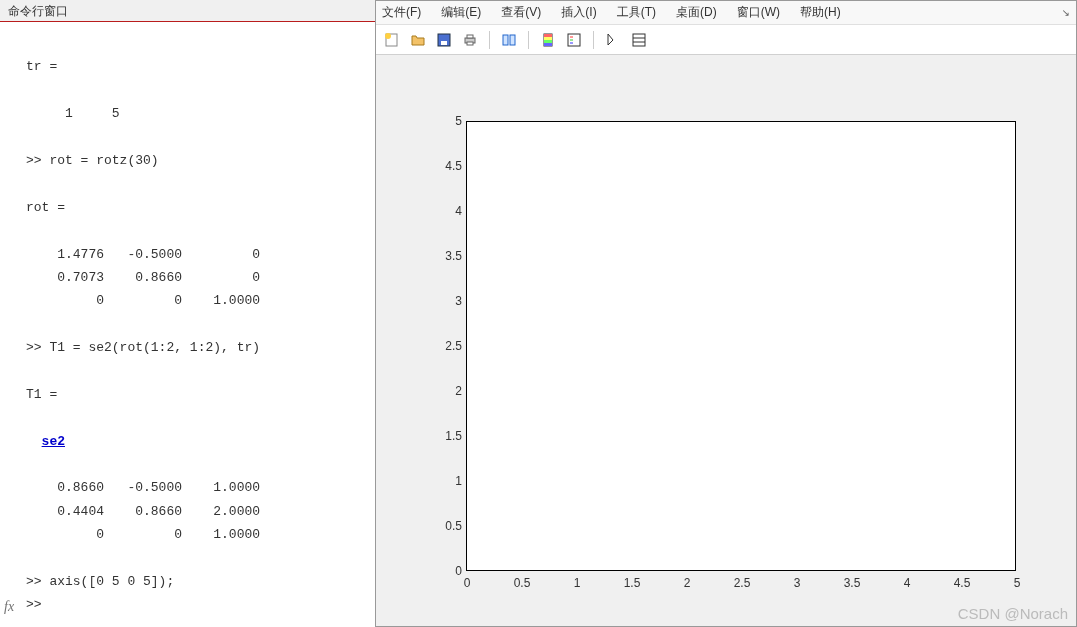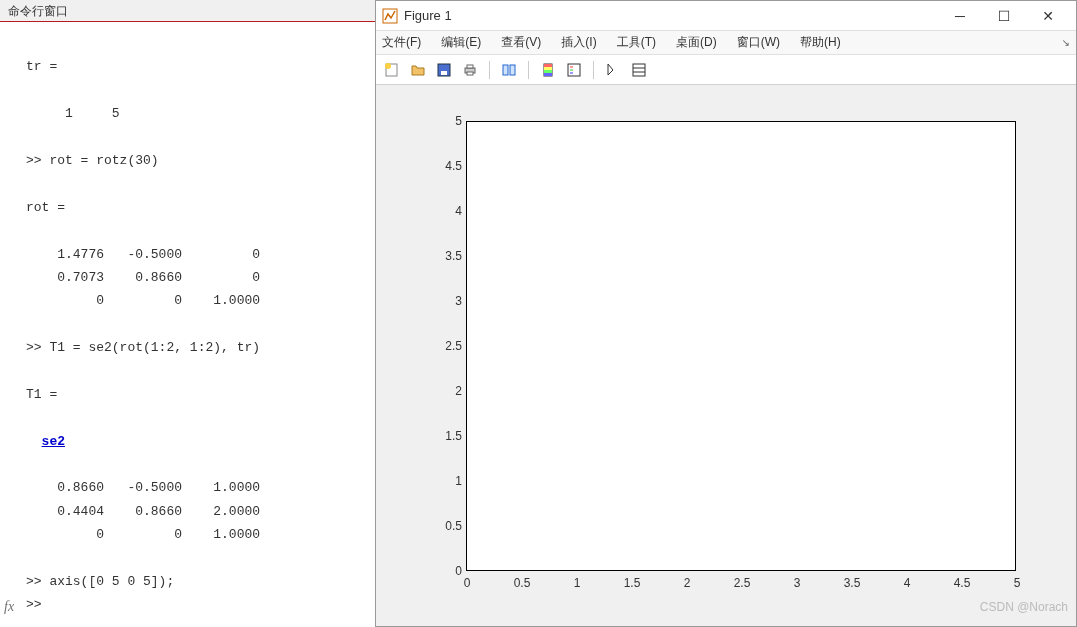--- a/index.html
+++ b/index.html
@@ -136,22 +136,22 @@
     .xtick {
       position: absolute;
       bottom: -20px;
       font-size: 12px;
       color: #333;
       transform: translateX(-50%);
       font-family: Arial, sans-serif;
     }
     .watermark {
       position: absolute;
-      right: 8px; bottom: 12px;
-      font-size: 12px;
+      right: 8px; bottom: 4px;
+      font-size: 15px;
       color: #bbb;
       font-family: Arial, sans-serif;
     }
   </style>
 </head>
 <body>
 
 <div class="left-panel">
   <div class="cmd-title-bar">命令行窗口</div>
   <div class="cmd-body">
@@ -178,32 +178,20 @@
 <span>         0         0    1.0000</span>
 <span></span>
 <span>&gt;&gt; axis([0 5 0 5]);</span>
 <span>&gt;&gt; </span>
     <span class="fx-icon">fx</span>
   </div>
 </div>
 
 <div class="right-panel">
 
-  <div class="fig-titlebar">
-    <span class="fig-icon">
-      <svg viewBox="0 0 16 16">
-          <rect x="1" y="1" width="14" height="14" fill="#fff" stroke="#cc6600" stroke-width="1"></rect>
-          <path d="M3 12 L6 6 L9 10 L13 3" stroke="#cc6600" fill="none" stroke-width="1.5"></path>
-        </svg>
-    </span>
-    <span class="fig-title">Figure 1</span>
-    <div class="win-btn">─</div>
-    <div class="win-btn">☐</div>
-    <div class="win-btn close">✕</div>
-  </div>
 
   <div class="fig-menubar">
     <span class="menu-item">文件(F)</span>
     <span class="menu-item">编辑(E)</span>
     <span class="menu-item">查看(V)</span>
     <span class="menu-item">插入(I)</span>
     <span class="menu-item">工具(T)</span>
     <span class="menu-item">桌面(D)</span>
     <span class="menu-item">窗口(W)</span>
     <span class="menu-item">帮助(H)</span>

